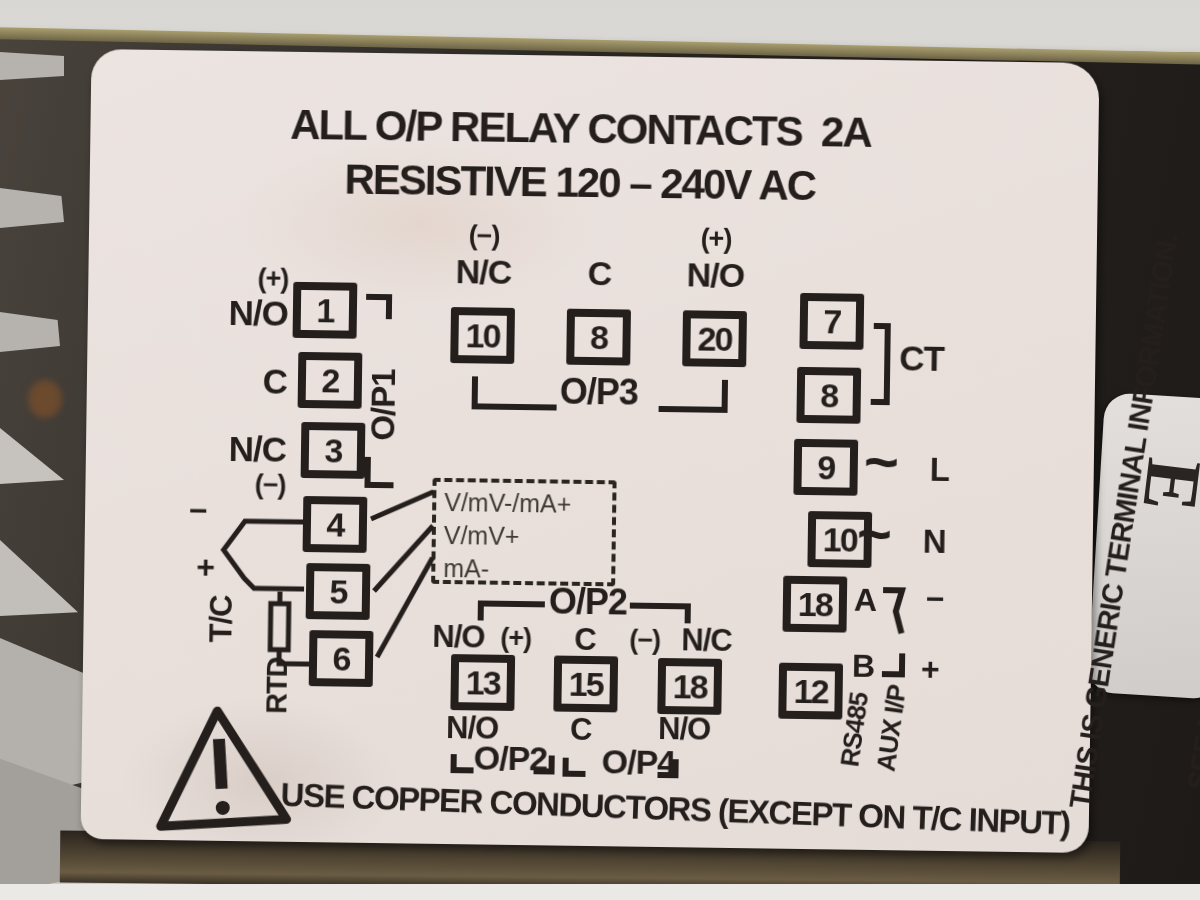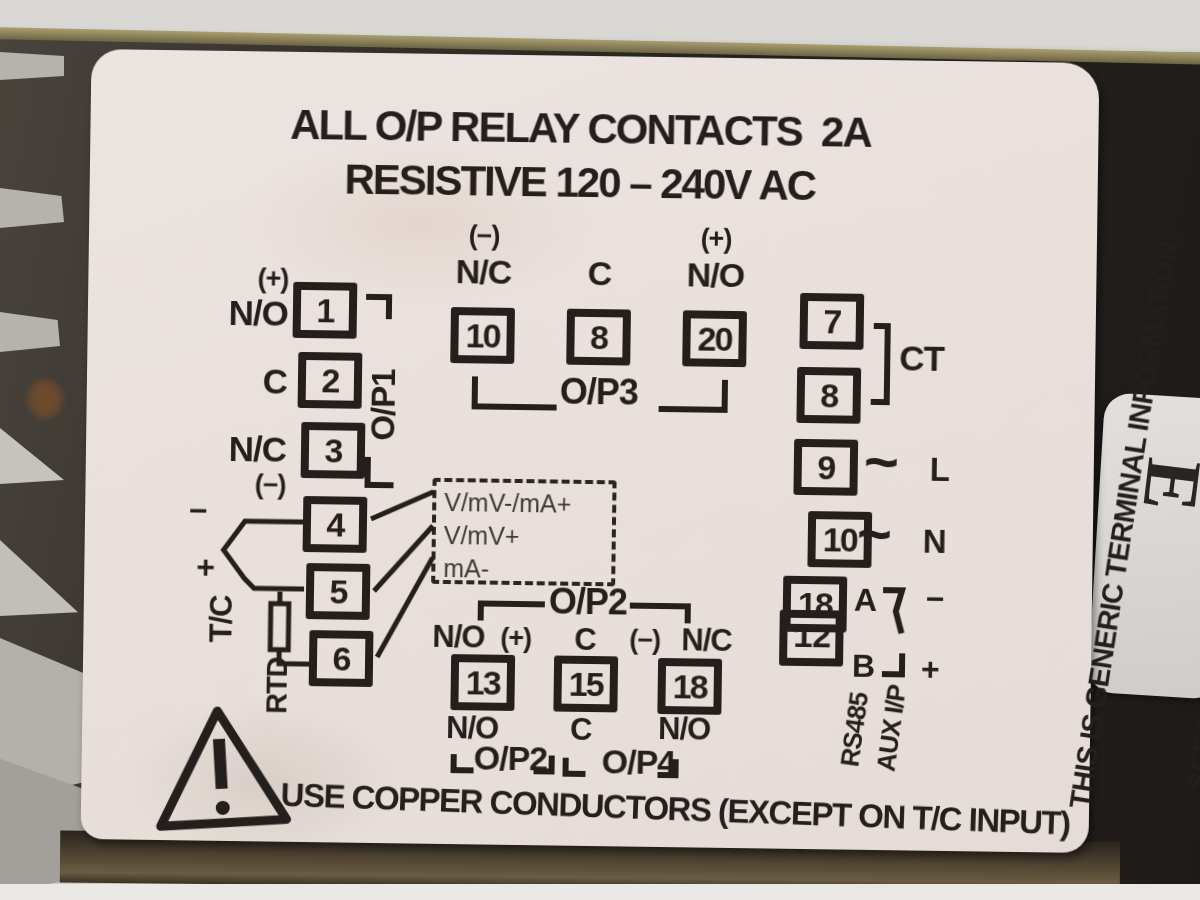--- a/index.html
+++ b/index.html
@@ -138,21 +138,21 @@
   <div class="tb" style="left:703px;top:452px;margin-left:20px;">
       <span style="position:static;">10</span>
     </div>
   <div class="t" style="left:772px;top:444px;font-size:60px;">~</div>
   <div class="t" style="left:838px;top:464px;font-size:33px;">N</div>
   <div class="tb" style="left:699px;top:517px;">
       <span style="position:static;">18</span>
     </div>
   <div class="t" style="left:770px;top:524px;font-size:32px;">A</div>
   <div class="t" style="left:842px;top:522px;font-size:32px;">−</div>
-  <div class="tb" style="left:696px;top:551px;font-family:Liberation Mono, monospace;">
+  <div class="tb" style="left:696px;top:604px;">
       <span style="position:static;">12</span>
     </div>
   <div class="t" style="left:769px;top:590px;font-size:32px;">B</div>
   <div class="t" style="left:838px;top:592px;font-size:32px;">+</div>
   <div class="rot t" style="left:722px;top:652px;width:100px;height:36px;transform:rotate(-83deg);font-size:26px;">RS485</div>
   <div class="rot t" style="left:759px;top:650px;width:100px;height:36px;transform:rotate(-83deg);font-size:26px;">AUX I/P</div>
 
   <div class="t" style="left:454px;top:528px;width:100px;text-align:center;font-size:36px;">O/P2</div>
   <div class="t" style="left:349px;top:567px;font-size:31px;">N/O</div>
   <div class="t" style="left:417px;top:570px;font-size:27px;">(+)</div>

